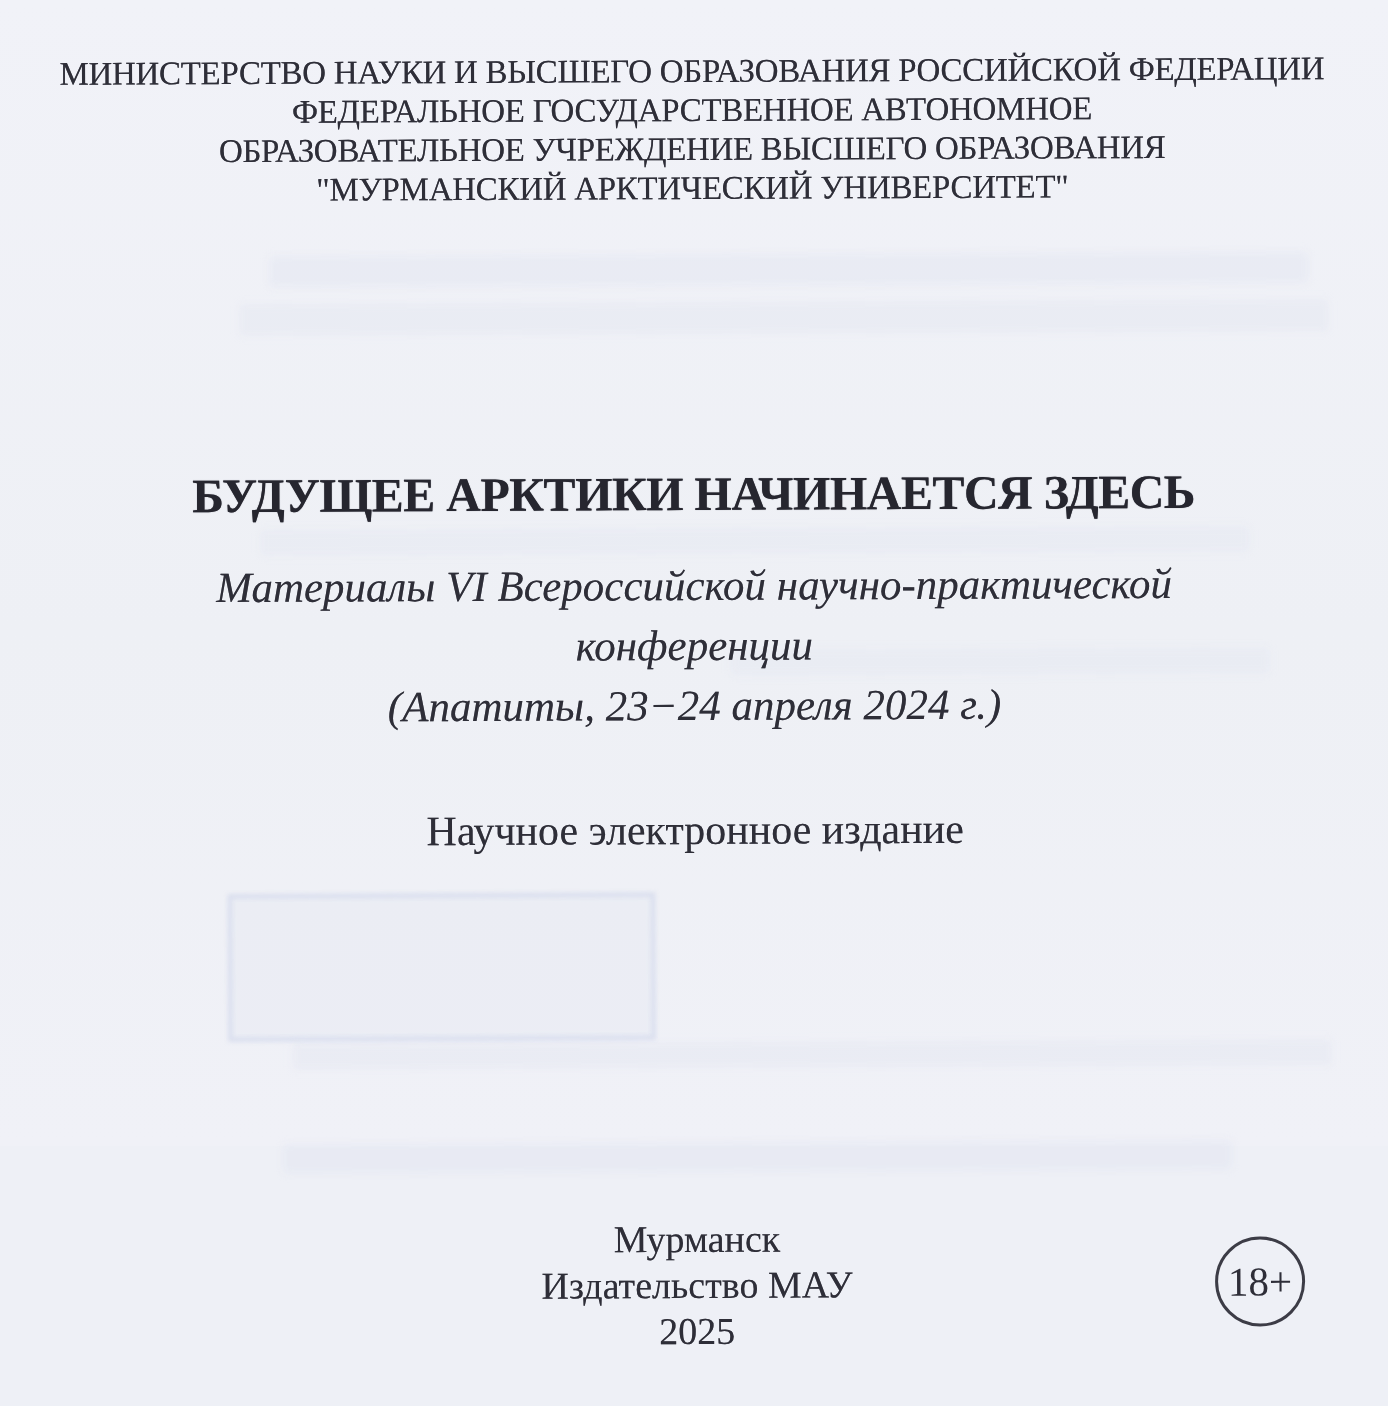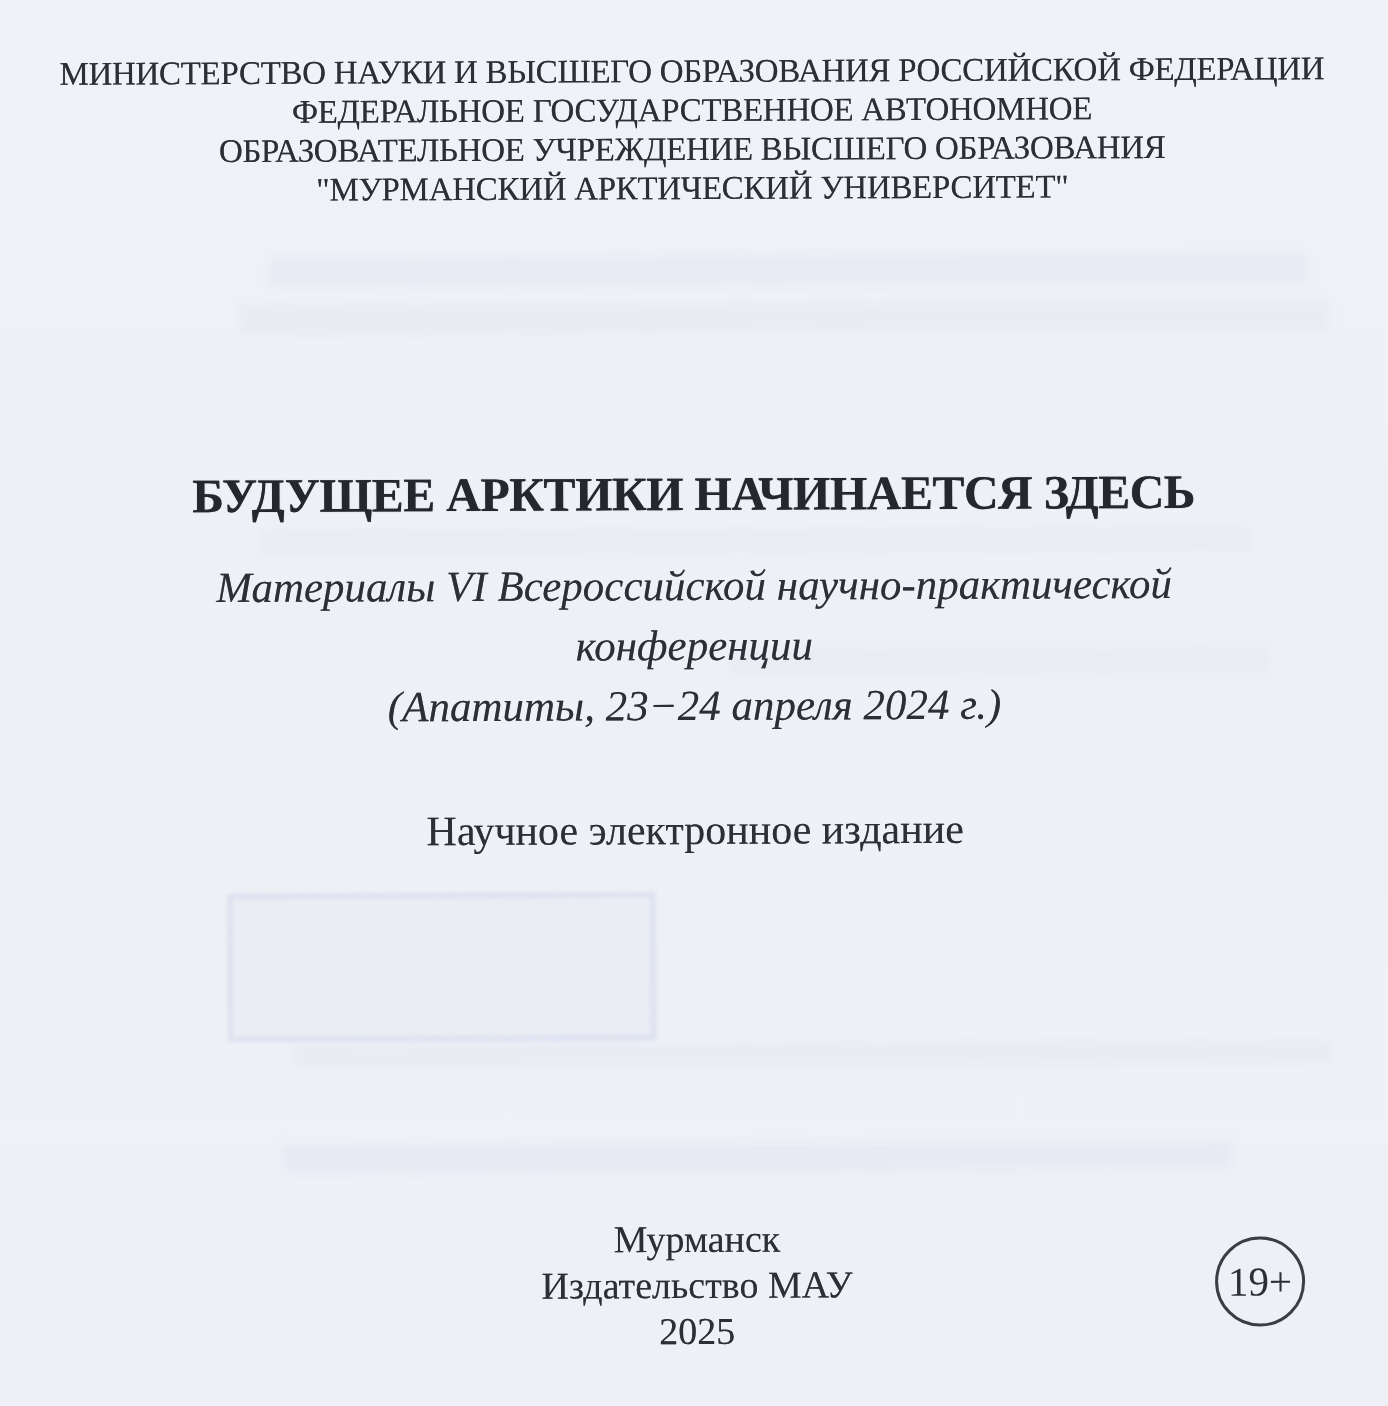--- a/index.html
+++ b/index.html
@@ -118,16 +118,16 @@
     </div>
 
     <div class="edition">Научное электронное издание</div>
 
     <div class="imprint-block">
       <div>Мурманск</div>
       <div>Издательство МАУ</div>
       <div>2025</div>
     </div>
 
-    <div class="age-badge">19+</div>
+    <div class="age-badge">18+</div>
 
   </div>
 </div>
 
 </body></html>

